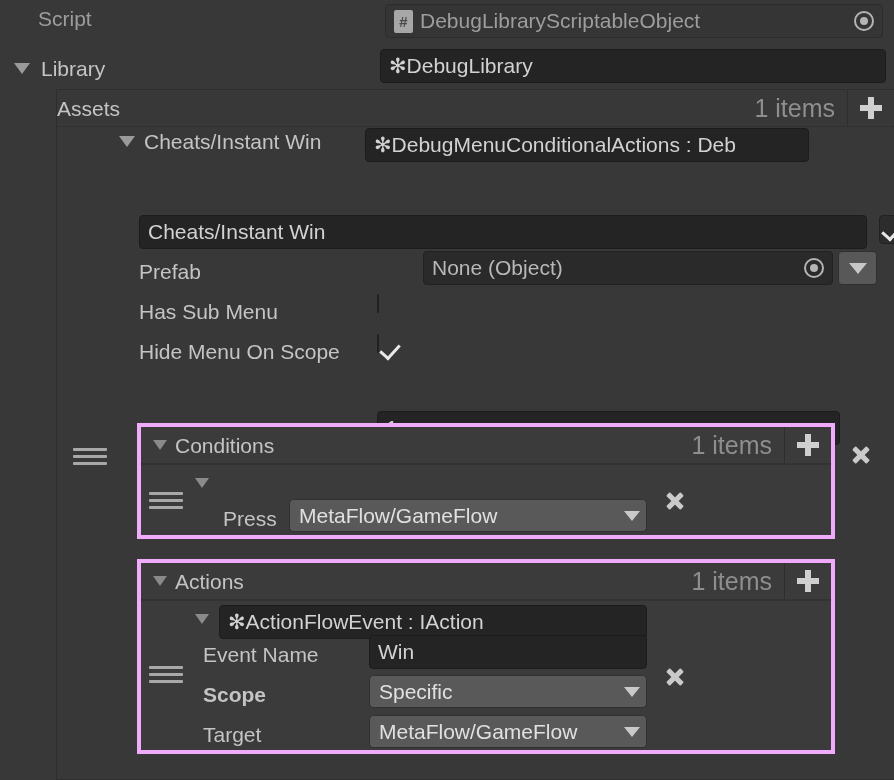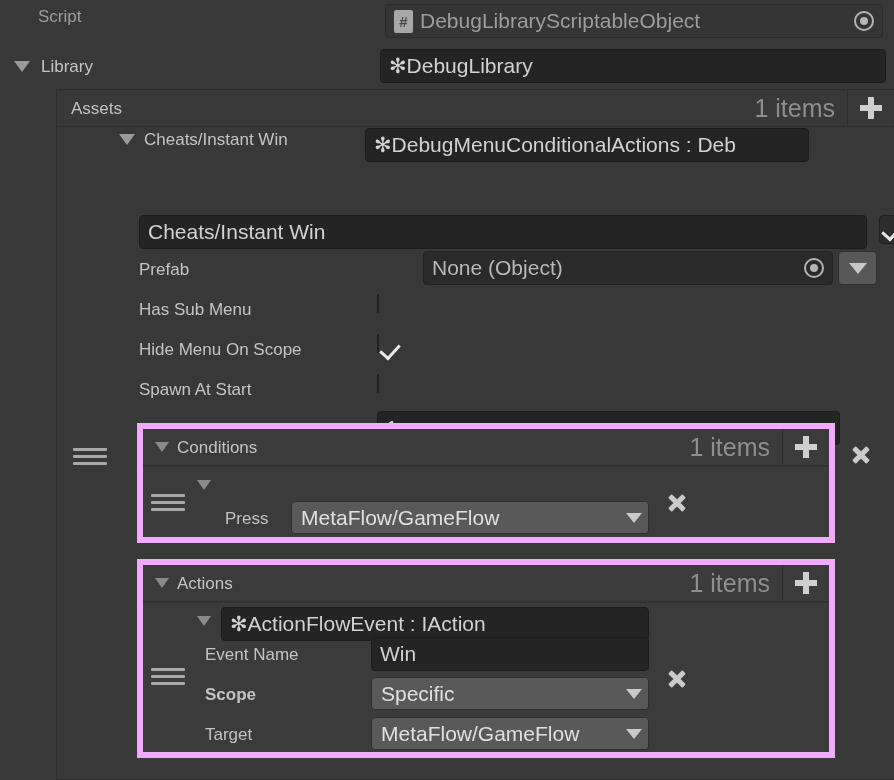--- a/index.html
+++ b/index.html
@@ -8,21 +8,21 @@
     width: 894px; height: 780px;
     background: #383838;
     font-family: "Liberation Sans", sans-serif;
     overflow: hidden;
   }
   body { position: relative; }
 
   
   .lbl {
     color: #c4c4c4;
-    font-size: 17px;
+    font-size: 21px;
     line-height: 1;
     white-space: nowrap;
     user-select: none;
   }
   .lbl-dim { color: #9d9d9d; }
   .lbl-count {
     color: #8e8e8e;
     font-size: 25px;
     white-space: nowrap;
   }
@@ -235,21 +235,21 @@
     border: 1px solid #2e2e2e;
     border-right: none;
     background: #383838;
   }
   #assets-header {
     position: absolute;
     left: 0; top: 0; right: 0; height: 37px;
     display: flex; align-items: center;
     border-bottom: 1px dotted #2b2b2b;
   }
-  #assets-header .ttl { margin-left: 14px; }
+  #assets-header .ttl { }
   #assets-header .cnt { margin-left: auto; margin-right: 12px; }
   #assets-header .sep { width: 1px; height: 37px; background: #2e2e2e; }
 
   
   #elem-region {
     position: absolute;
     left: 0; top: 37px; right: 0; bottom: 0;
   }
 
   #cheats-fold {
@@ -261,21 +261,21 @@
   #name-input { position: absolute; left: 82px; top: 88px; width: 728px; }
   #name-check { position: absolute; left: 822px; top: 88px; }
 
   .prop-row { position: absolute; left: 0; width: 100%; height: 40px; }
   .prop-row .pname { position: absolute; left: 82px; top: 10px; }
   .prop-row .pval  { position: absolute; left: 320px; top: 0px; }
 
   
   .nested {
     position: absolute;
-    border: 6px solid #f0abfc;
+    border: 4px solid #f0abfc;
     background: #ef4444;
   }
   .nested-header {
     height: 37px;
     display: flex;
     align-items: center;
     border-bottom: 1px dotted #2b2b2b;
     background: #3b3b3b;
   }
   .nested-header .fold { display:flex; align-items:center; gap:8px; margin-left: 12px; }
@@ -364,26 +364,20 @@
       </span>
     </div>
 
     <div class="prop-row" style="top:204px;">
       <span class="lbl pname">Hide Menu On Scope</span>
       <span class="pval" style="top:4px;">
         <span class="cbox on"></span>
       </span>
     </div>
 
-    <div class="prop-row" style="top:244px;">
-      <span class="lbl pname">Spawn At Start</span>
-      <span class="pval" style="top:4px;">
-        <span class="cbox"></span>
-      </span>
-    </div>
 
     <div class="prop-row" style="top:284px;">
       <span class="lbl pname">Sorting</span>
       <span class="pval">
         <span class="textinput" style="width:463px;display:flex;">
           <span class="ftxt">1</span>
         </span>
       </span>
     </div>
 

